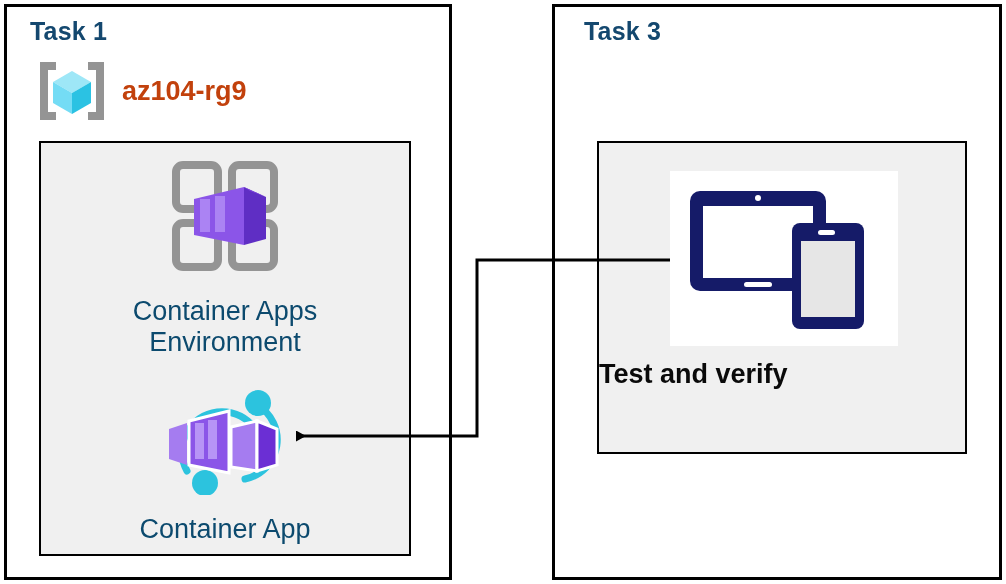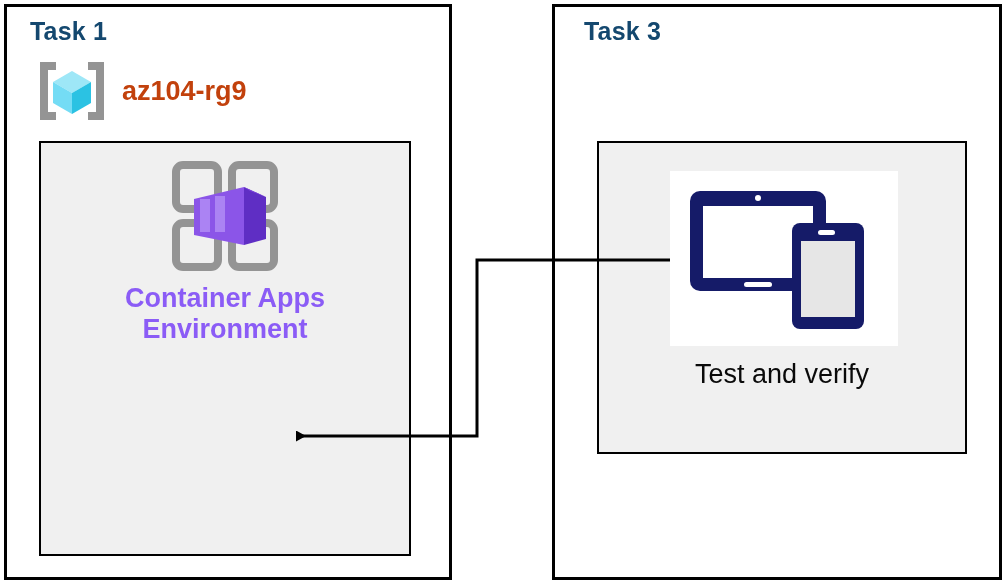--- a/index.html
+++ b/index.html
@@ -72,48 +72,47 @@
     width: 100%;
     display: flex;
     flex-direction: column;
     align-items: center;
   }
   #cae-item { top: 14px; }
   #capp-item { top: 236px; }
 
   .res-label {
     font-size: 27px;
-    font-weight: bold;
-    color: #8b5cf6;
+    font-weight: normal;
+    color: #0c4a6e;
     text-align: center;
     line-height: 1.13;
-    margin-top: 6px;
+    margin-top: 19px;
     white-space: pre-line;
   }
 
   
   #device-tile {
     position: absolute;
     left: 71px;
     top: 28px;
     width: 228px;
     height: 175px;
     background: #ffffff;
     display: flex;
     align-items: center;
     justify-content: center;
   }
   #test-label {
     position: absolute;
     left: 0;
     top: 216px;
     width: 100%;
-    text-align: center;
     font-size: 27px;
-    font-weight: normal;
+    font-weight: bold;
     color: #0a0a0a;
     white-space: nowrap;
   }
 
   
   #connector {
     position: absolute;
     left: 0; top: 0;
     width: 1006px; height: 584px;
     pointer-events: none;
@@ -168,20 +167,44 @@
 
           <path d="M78 30 L100 40 L100 82 L78 88 Z" fill="#5f2ec4"></path>
 
           <path d="M78 30 L100 40 L84 34 Z" fill="#7b43db"></path>
         </svg>
       </span>
       <div class="res-label">Container Apps
 Environment</div>
     </div>
 
+    <div class="res-item" id="capp-item">
+      <span>
+        <svg width="160" height="116" viewBox="0 0 160 116">
+
+          <g fill="none" stroke="#2cc3de" stroke-width="7" stroke-linecap="round">
+            <path d="M42 92 A40 40 0 1 1 112 92"></path>
+            <path d="M112 26 A40 40 0 0 1 100 100"></path>
+          </g>
+
+          <circle cx="113" cy="24" r="13" fill="#2cc3de"></circle>
+          <circle cx="60" cy="104" r="13" fill="#2cc3de"></circle>
+
+          <path d="M24 50 L42 44 L42 86 L24 80 Z" fill="#a57cf0"></path>
+
+          <path d="M44 42 L84 32 L84 94 L44 86 Z" fill="#8b55e8" stroke="#ffffff" stroke-width="3"></path>
+          <rect x="50" y="44" width="9" height="36" fill="#bb9bf7" opacity="0.9"></rect>
+          <rect x="63" y="41" width="9" height="39" fill="#bb9bf7" opacity="0.9"></rect>
+
+          <path d="M86 48 L112 42 L112 92 L86 88 Z" fill="#a57cf0" stroke="#ffffff" stroke-width="3"></path>
+          <path d="M112 42 L132 50 L132 86 L112 92 Z" fill="#6b2fd4" stroke="#ffffff" stroke-width="3"></path>
+        </svg>
+      </span>
+      <div class="res-label">Container App</div>
+    </div>
   </div>
 
   <div class="task-panel" id="task2-panel"></div>
 
   <div class="task-heading" id="task2-heading">Task 3</div>
 
   <div class="inner-box" id="task2-inner">
     <div id="device-tile">
       <span>
         <svg width="200" height="148" viewBox="0 0 200 148">

